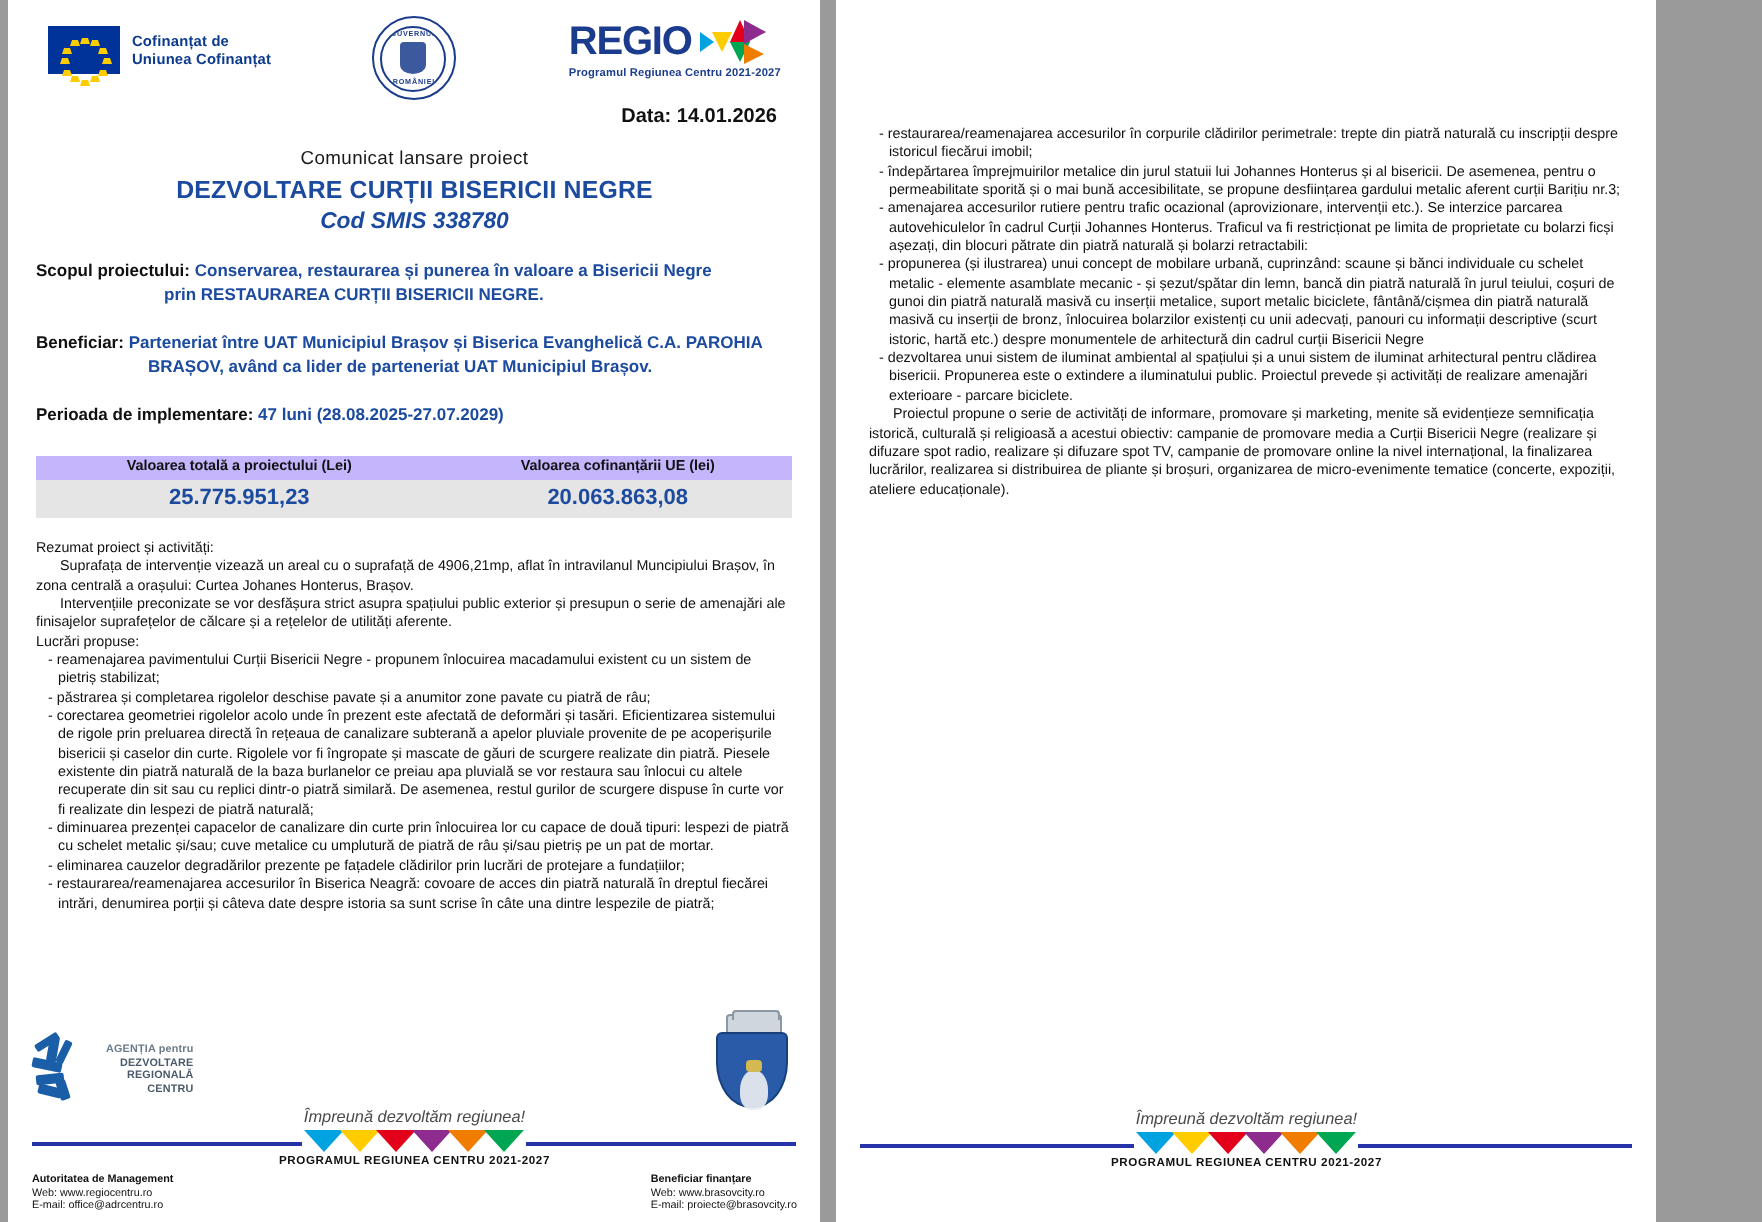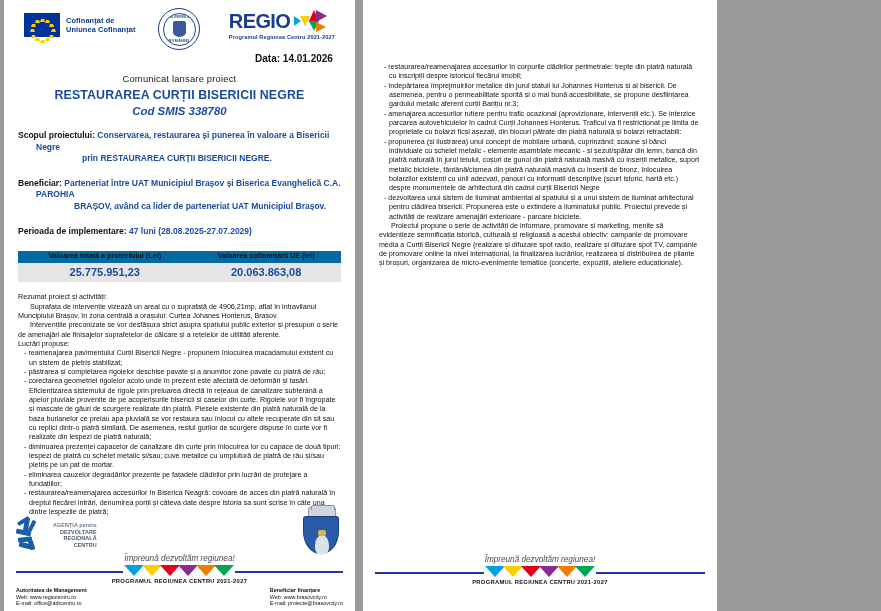--- a/index.html
+++ b/index.html
@@ -4,21 +4,21 @@
 <title>Comunicat lansare proiect</title>
 <style>
   html,body{margin:0;padding:0;}
   body{
     width:881px;height:611px;
     background:#9a9a9a;
     font-family:"Liberation Sans","DejaVu Sans",sans-serif;
     overflow:hidden;
     position:relative;
   }
-  .spread{display:flex;width:717px;height:611px;}
+  .spread{display:flex;width:828px;height:611px;}
   .page{
     background:#ffffff;
     position:relative;
     box-sizing:border-box;
     height:611px;
     overflow:hidden;
   }
   .page-left{width:433px;margin-left:4px;padding:6px 14px 0 14px;}
   .page-right{width:436px;margin-left:8px;padding:6px 16px 0 16px;}
 
@@ -100,21 +100,21 @@
   .field .val{color:#1b4a9e;font-weight:bold;}
   .field.scope{padding-left:18px;text-indent:-18px;}
   .field.scope .l2{display:block;text-indent:0;padding-left:46px;}
   .field.benef{padding-left:18px;text-indent:-18px;}
   .field.benef .l2{display:block;text-indent:0;padding-left:38px;}
 
   
   .val-table{margin-top:14px;width:100%;border-collapse:collapse;}
   .val-table th{
     font-size:7.2px;font-weight:bold;color:#111;padding:0 0 3px 0;text-align:center;
-    background:#0369a1;
+    background:#c4b5fd;
   }
   .val-table td{
     font-size:11px;font-weight:bold;color:#1b4a9e;text-align:center;
     background:#e5e5e5;padding:3px 0 4px 0;
   }
 
   
   .body-copy{
     margin-top:11px;font-size:7.15px;line-height:9.35px;color:#111;text-align:left;
   }
@@ -251,21 +251,21 @@
             <i style="left:22px;top:12px;width:0;height:0;border-left:10px solid #f07d00;border-top:5px solid transparent;border-bottom:5px solid transparent;"></i>
           </div>
         </div>
         <div class="regio-sub">Programul Regiunea Centru 2021-2027</div>
       </div>
     </div>
 
     <div class="date-line">Data: 14.01.2026</div>
 
     <div class="comunicat">Comunicat  lansare proiect</div>
-    <div class="title-main">RESTAURAREA  CURȚII BISERICII NEGRE</div>
+    <div class="title-main">DEZVOLTARE  CURȚII BISERICII NEGRE</div>
     <div class="title-sub">Cod SMIS 338780</div>
 
     <div class="field scope">
       <span class="lab">Scopul proiectului:</span>
       <span class="val">Conservarea, restaurarea și punerea în valoare a Bisericii  Negre</span>
       <span class="val l2">prin  RESTAURAREA CURȚII BISERICII NEGRE.</span>
     </div>
 
     <div class="field benef">
       <span class="lab">Beneficiar:</span>

